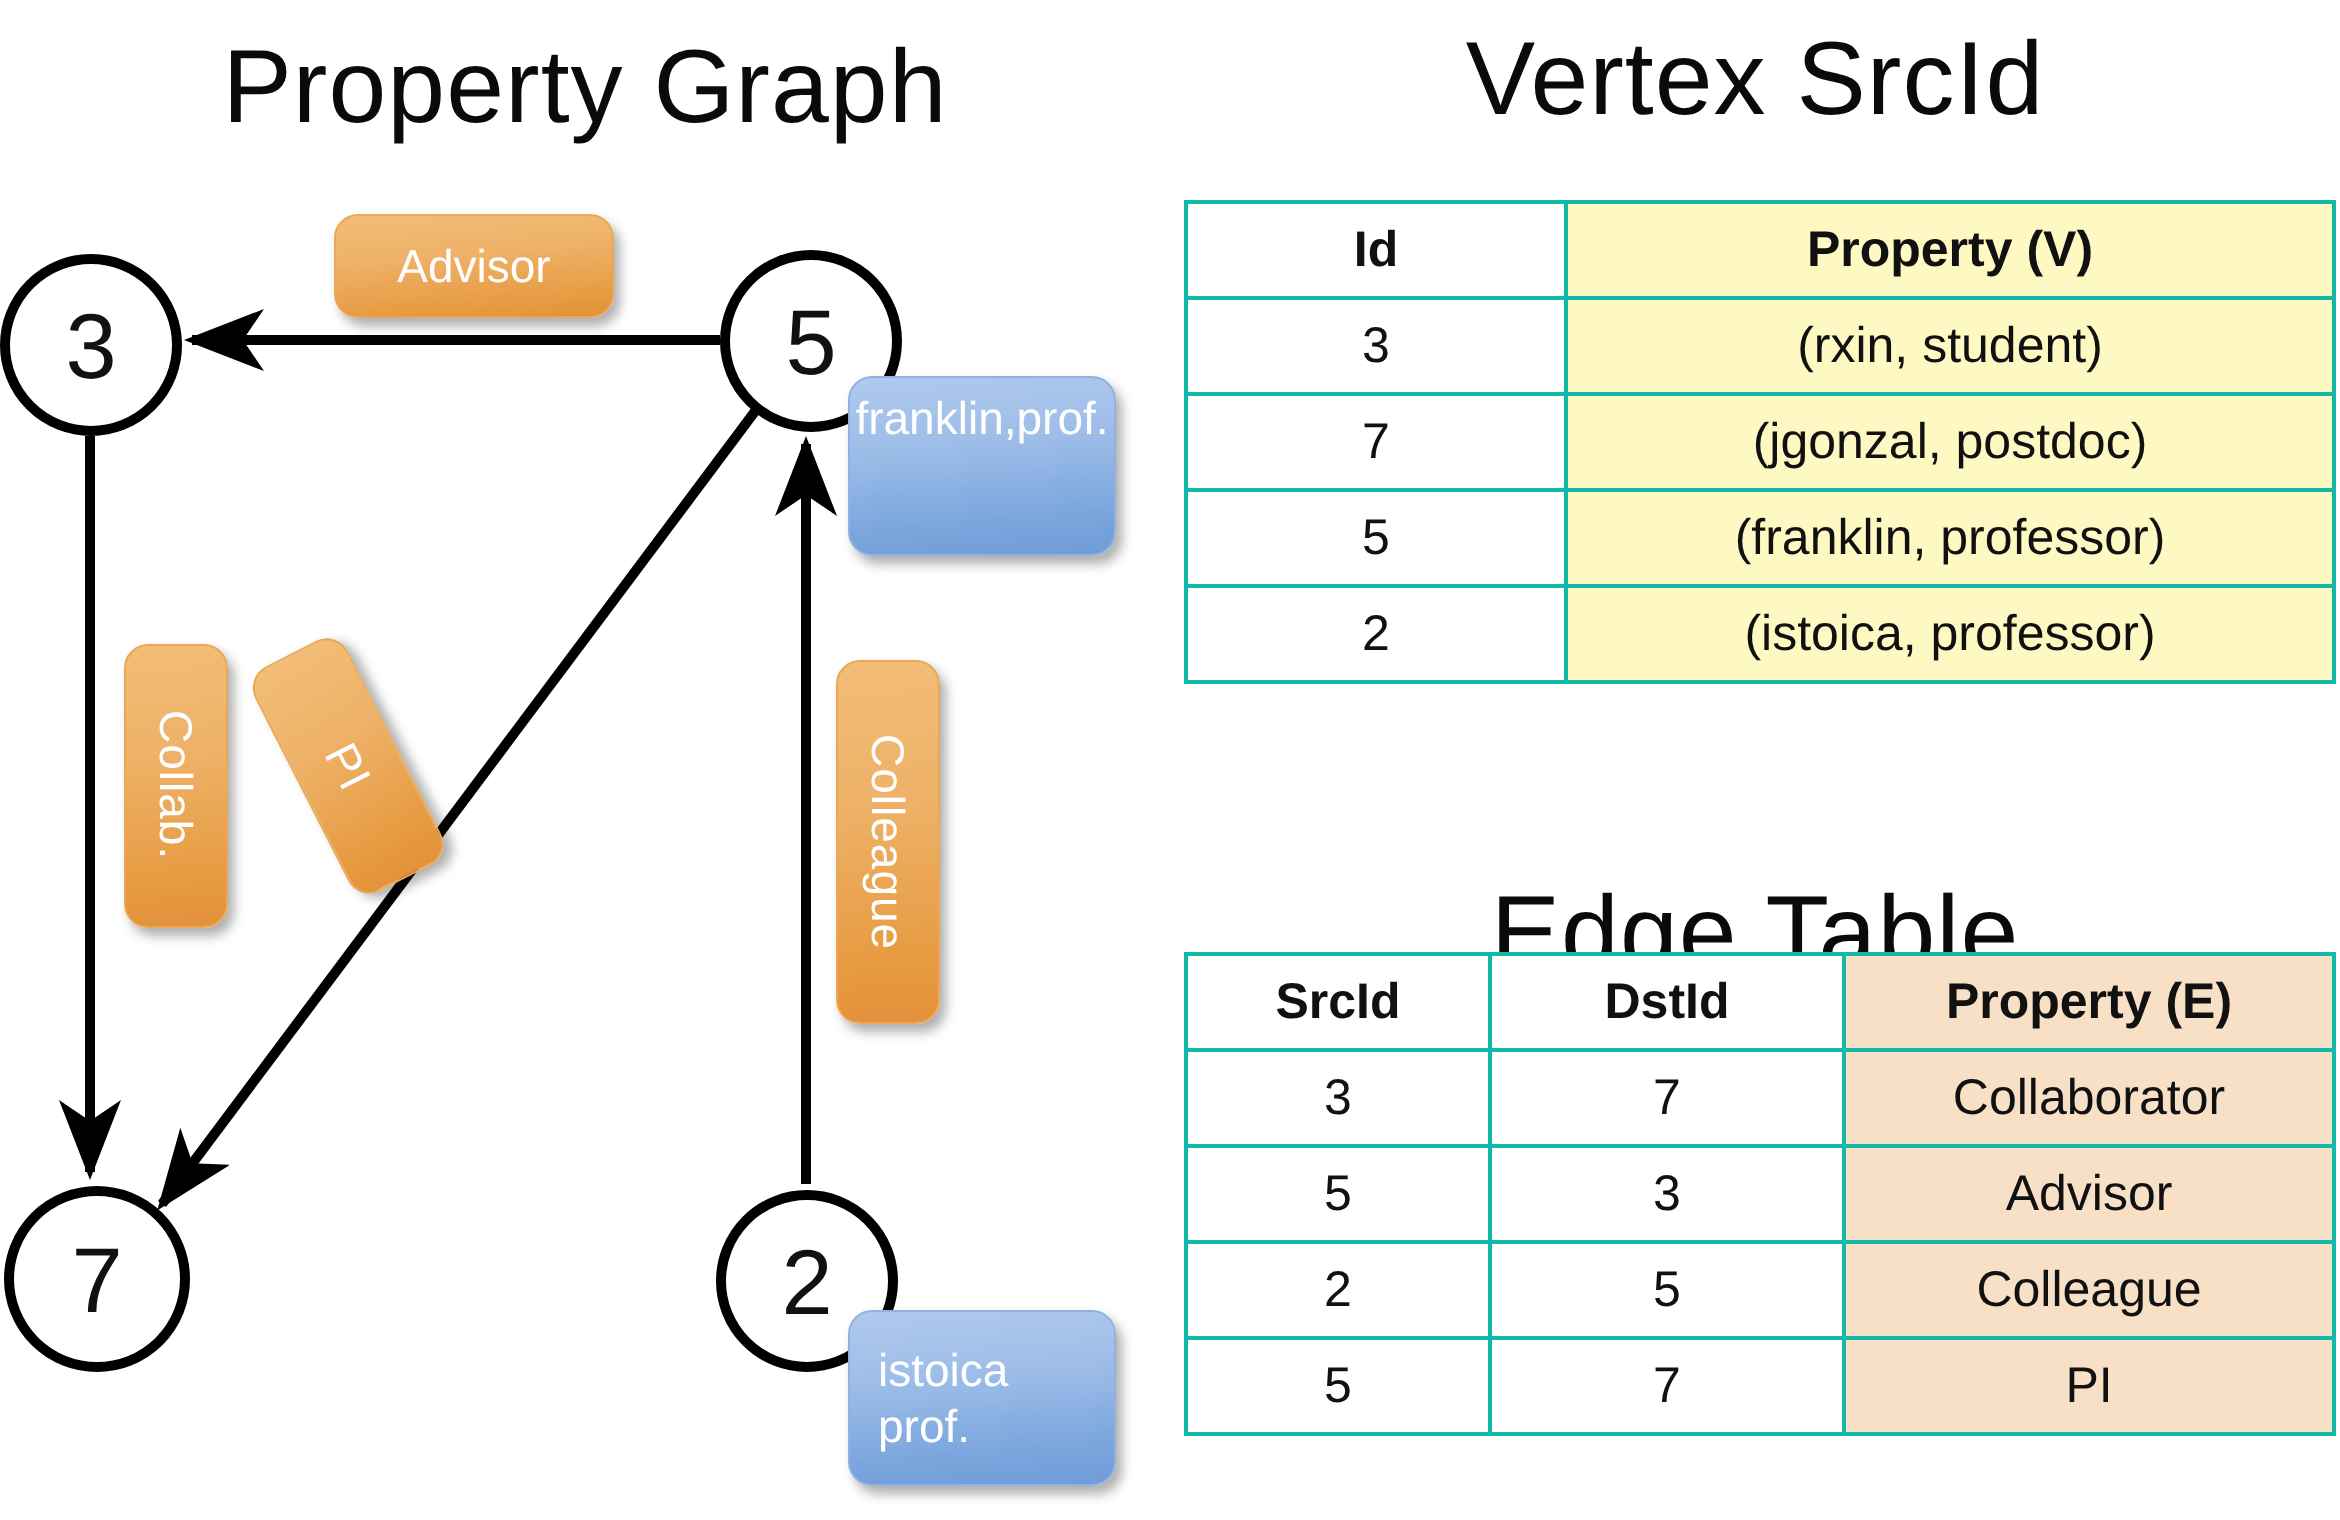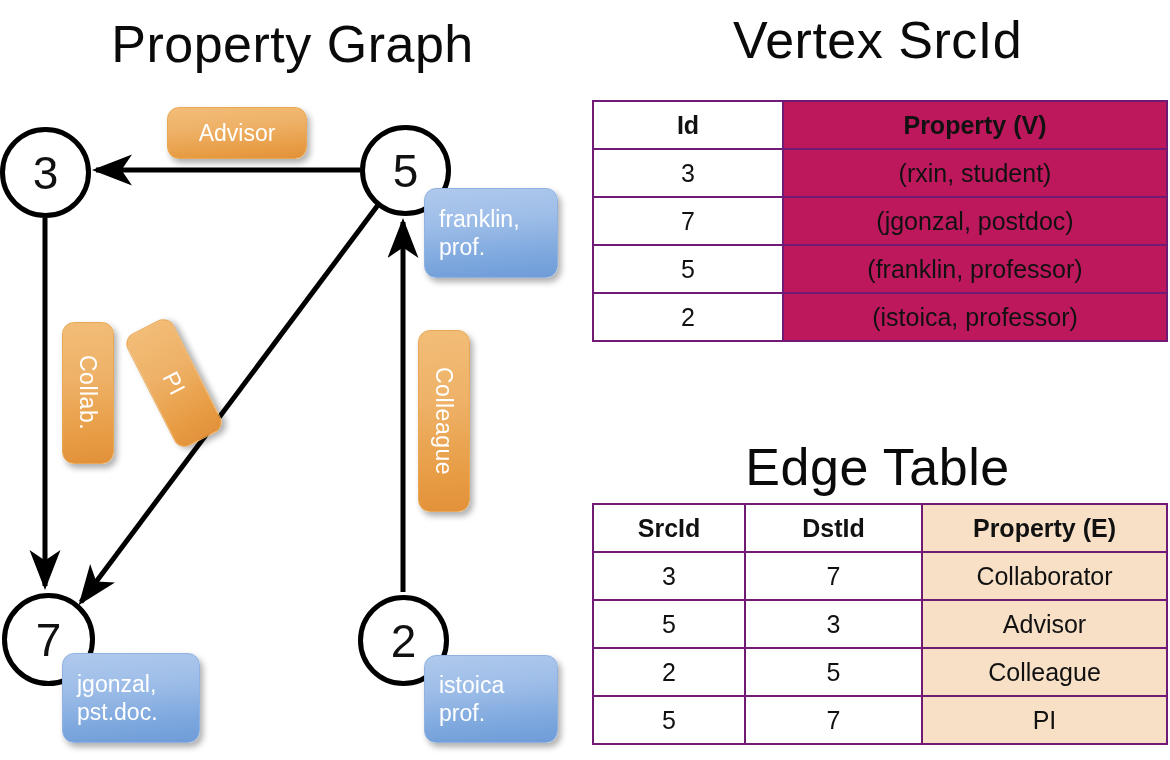--- a/index.html
+++ b/index.html
@@ -100,35 +100,35 @@
   }
 
   
   .tbl {
     position: absolute;
     border-collapse: collapse;
     font-family: "Liberation Sans", sans-serif;
     table-layout: fixed;
   }
   .tbl td, .tbl th {
-    border: 2px solid #701a75;
+    border: 2px solid #14b8a6;
     text-align: center;
     font-weight: normal;
     font-size: 25px;
     color: #111;
     padding: 0;
     height: 46px;
   }
   .tbl th { font-weight: bold; font-size: 25px; }
 
   #vertex-table { left: 592px; top: 100px; width: 576px; }
   #vertex-table .col-id   { width: 188px; background: #ffffff; }
-  #vertex-table .col-prop { background: #be185d; }
-
-  #edge-table { left: 592px; top: 503px; width: 576px; }
+  #vertex-table .col-prop { background: #fef9c3; }
+
+  #edge-table { left: 592px; top: 476px; width: 576px; }
   #edge-table .col-src  { width: 150px; background: #ffffff; }
   #edge-table .col-dst  { width: 175px; background: #ffffff; }
   #edge-table .col-prop { background: #f8e0c6; margin-top: 44px; }
 </style>
 </head>
 <body>
 
 <div class="stage">
 
   <div class="title" id="title-property-graph">Property Graph</div>
@@ -160,29 +160,25 @@
       <span>5</span>
     </div>
     <div class="node-circle" style="left:2px; top:593px; width:93px; height:93px;">
       <span>7</span>
     </div>
     <div class="node-circle" style="left:358px; top:595px; width:91px; height:91px;">
       <span>2</span>
     </div>
 
 
-    <div class="chip chip-blue" style="left:424px; top:188px; width:134px; height:90px; flex-direction:column; align-items:flex-start; justify-content:center;">
+    <div class="chip chip-blue" style="left:424px; top:188px; width:134px; height:90px; flex-direction:row; align-items:flex-start; justify-content:center;">
       <span class="chip-text">franklin,</span>
       <span class="chip-text">prof.</span>
     </div>
 
-    <div class="chip chip-blue" style="left:62px; top:653px; width:138px; height:90px; flex-direction:column; align-items:flex-start; justify-content:center;">
-      <span class="chip-text">jgonzal,</span>
-      <span class="chip-text">pst.doc.</span>
-    </div>
 
     <div class="chip chip-blue" style="left:424px; top:655px; width:134px; height:88px; flex-direction:column; align-items:flex-start; justify-content:center;">
       <span class="chip-text">istoica</span>
       <span class="chip-text">prof.</span>
     </div>
 
     <div class="chip chip-orange" style="left:167px; top:107px; width:140px; height:52px; justify-content:center;">
       <span class="chip-text">Advisor</span>
     </div>
 

